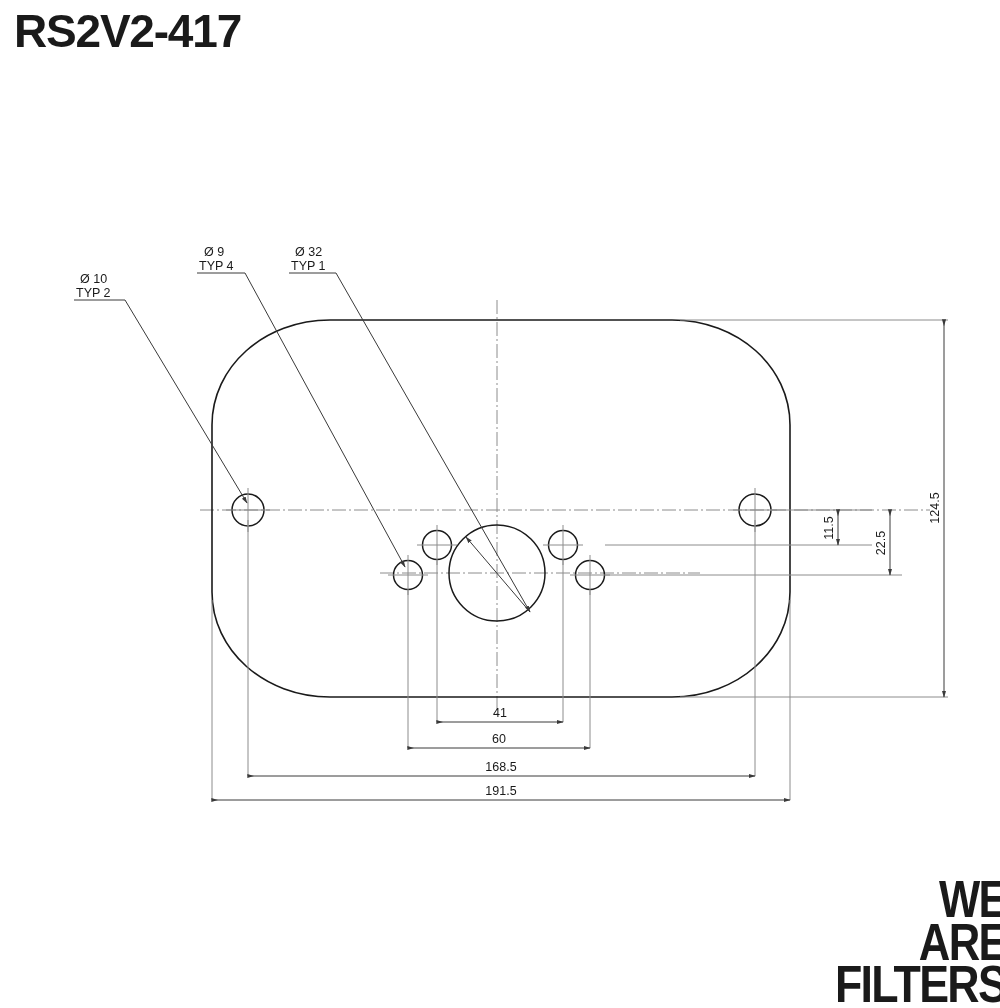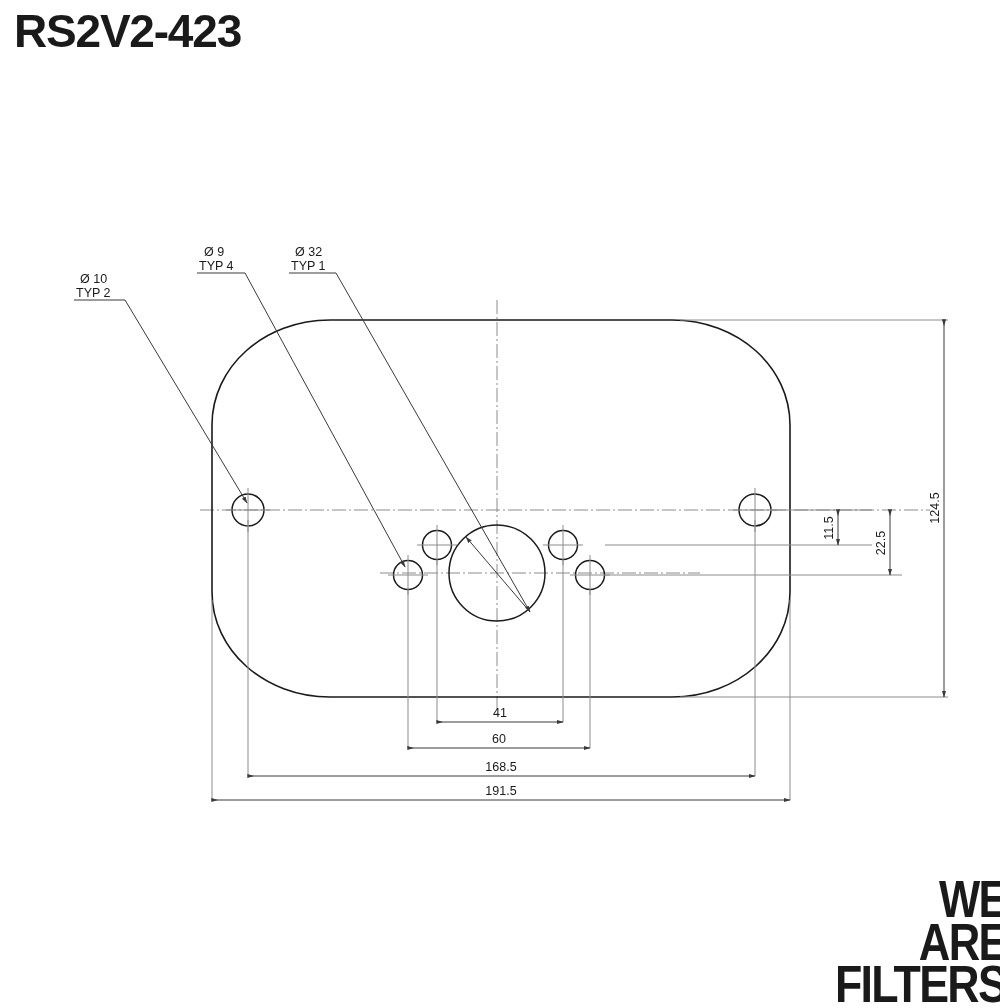--- a/index.html
+++ b/index.html
@@ -98,21 +98,21 @@
     font-family: "Liberation Sans", sans-serif;
     font-size: 12.5px;
     fill: #1a1a1a;
   }
 </style>
 </head>
 <body>
 
 <div id="drawing-sheet">
 
-  <div id="title-block">RS2V2-423</div>
+  <div id="title-block">RS2V2-417</div>
 
   <svg width="1000" height="1008" viewBox="0 0 1000 1008">
 
     <defs>
       <marker id="arrowStart" viewBox="0 0 10 10" refX="9" refY="5" markerWidth="7" markerHeight="7" orient="auto-start-reverse">
         <path d="M 0 5 L 10 2 L 10 8 z" fill="#3a3a3a"></path>
       </marker>
       <marker id="arrowEnd" viewBox="0 0 10 10" refX="9" refY="5" markerWidth="7" markerHeight="7" orient="auto">
         <path d="M 0 2 L 10 5 L 0 8 z" fill="#3a3a3a"></path>
       </marker>

